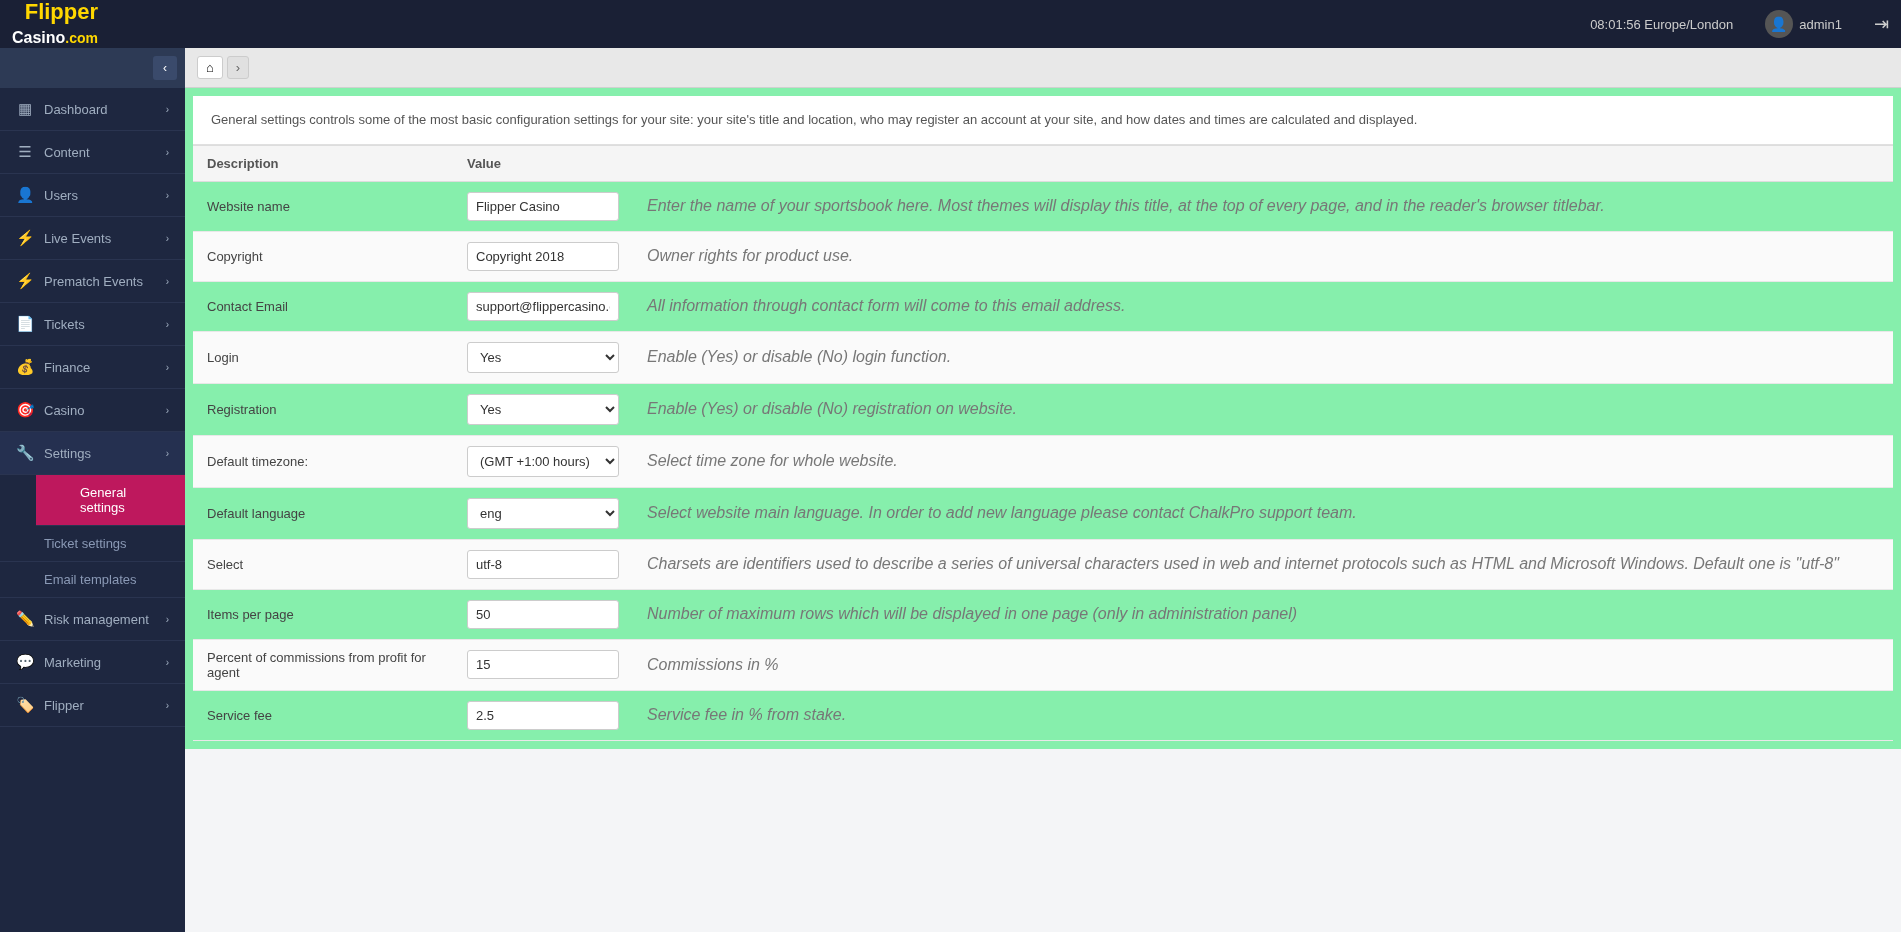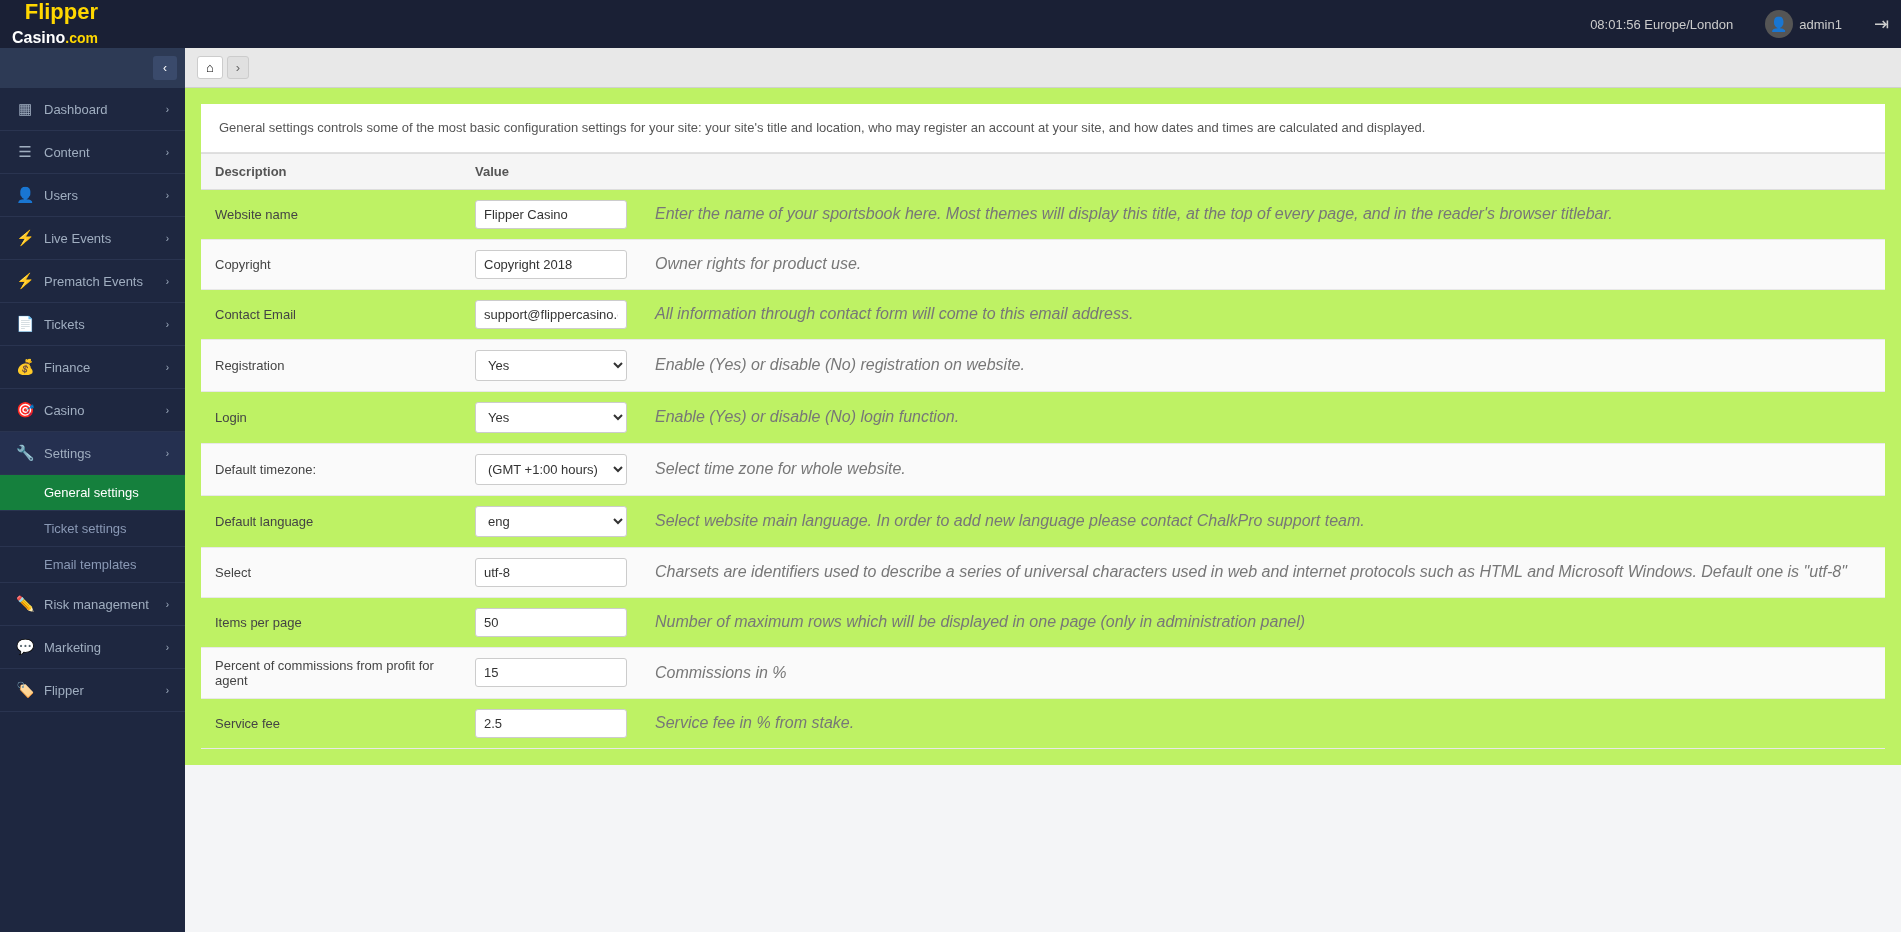--- a/index.html
+++ b/index.html
@@ -111,21 +111,21 @@
     .nav-arrow { font-size: 10px; }
 
     
     .nav-sub-item {
       padding: 10px 16px 10px 44px;
       cursor: pointer;
       color: #8a99b5;
       font-size: 13px;
       border-bottom: 1px solid #2a3450;
     }
-    .nav-sub-item.active { color: #fff; background: #15803d; }
+    .nav-sub-item.active { color: #fff; background: #be185d; margin-left: 36px; }
 
     
     .content-area {
       flex: 1;
       overflow-y: auto;
       background: #f4f5f7;
     }
 
     
     .breadcrumb-bar {
@@ -149,23 +149,23 @@
       border: 1px solid #ccc;
       padding: 3px 8px;
       border-radius: 3px;
       cursor: pointer;
       font-size: 13px;
       color: #666;
     }
 
     
     .settings-content {
-      background: #bef264;
+      background: #86efac;
       margin: 0;
-      padding: 16px;
+      padding: 8px;
     }
     .settings-intro {
       padding: 14px 18px;
       color: #555;
       font-size: 13px;
       line-height: 1.5;
       background: #fff;
       border-bottom: 1px solid #e0e0e0;
     }
 
@@ -381,30 +381,30 @@
               <td>Copyright</td>
               <td><input type="text" class="form-input" value="Copyright 2018" style=""></td>
               <td>Owner rights for product use.</td>
             </tr>
             <tr>
               <td>Contact Email</td>
               <td><input type="text" class="form-input" value="support@flippercasino.com" style=""></td>
               <td>All information through contact form will come to this email address.</td>
             </tr>
             <tr>
+              <td>Login</td>
+              <td><select class="form-select"><option value="Yes">Yes</option><option value="No">No</option></select></td>
+              <td>Enable (Yes) or disable (No) login function.</td>
+            </tr>
+            <tr>
               <td>Registration</td>
               <td><select class="form-select"><option value="Yes">Yes</option><option value="No">No</option></select></td>
               <td>Enable (Yes) or disable (No) registration on website.</td>
             </tr>
             <tr>
-              <td>Login</td>
-              <td><select class="form-select"><option value="Yes">Yes</option><option value="No">No</option></select></td>
-              <td>Enable (Yes) or disable (No) login function.</td>
-            </tr>
-            <tr>
               <td>Default timezone:</td>
               <td><select class="form-select"><option value="(GMT +1:00 hours) CET(Cent">(GMT +1:00 hours) CET(Cent</option><option value="(GMT +0:00 hours) UTC">(GMT +0:00 hours) UTC</option><option value="(GMT -5:00 hours) EST">(GMT -5:00 hours) EST</option></select></td>
               <td>Select time zone for whole website.</td>
             </tr>
             <tr>
               <td>Default language</td>
               <td><select class="form-select"><option value="eng">eng</option><option value="de">de</option><option value="fr">fr</option><option value="es">es</option></select></td>
               <td>Select website main language. In order to add new language please contact ChalkPro support team.</td>
             </tr>
             <tr>

